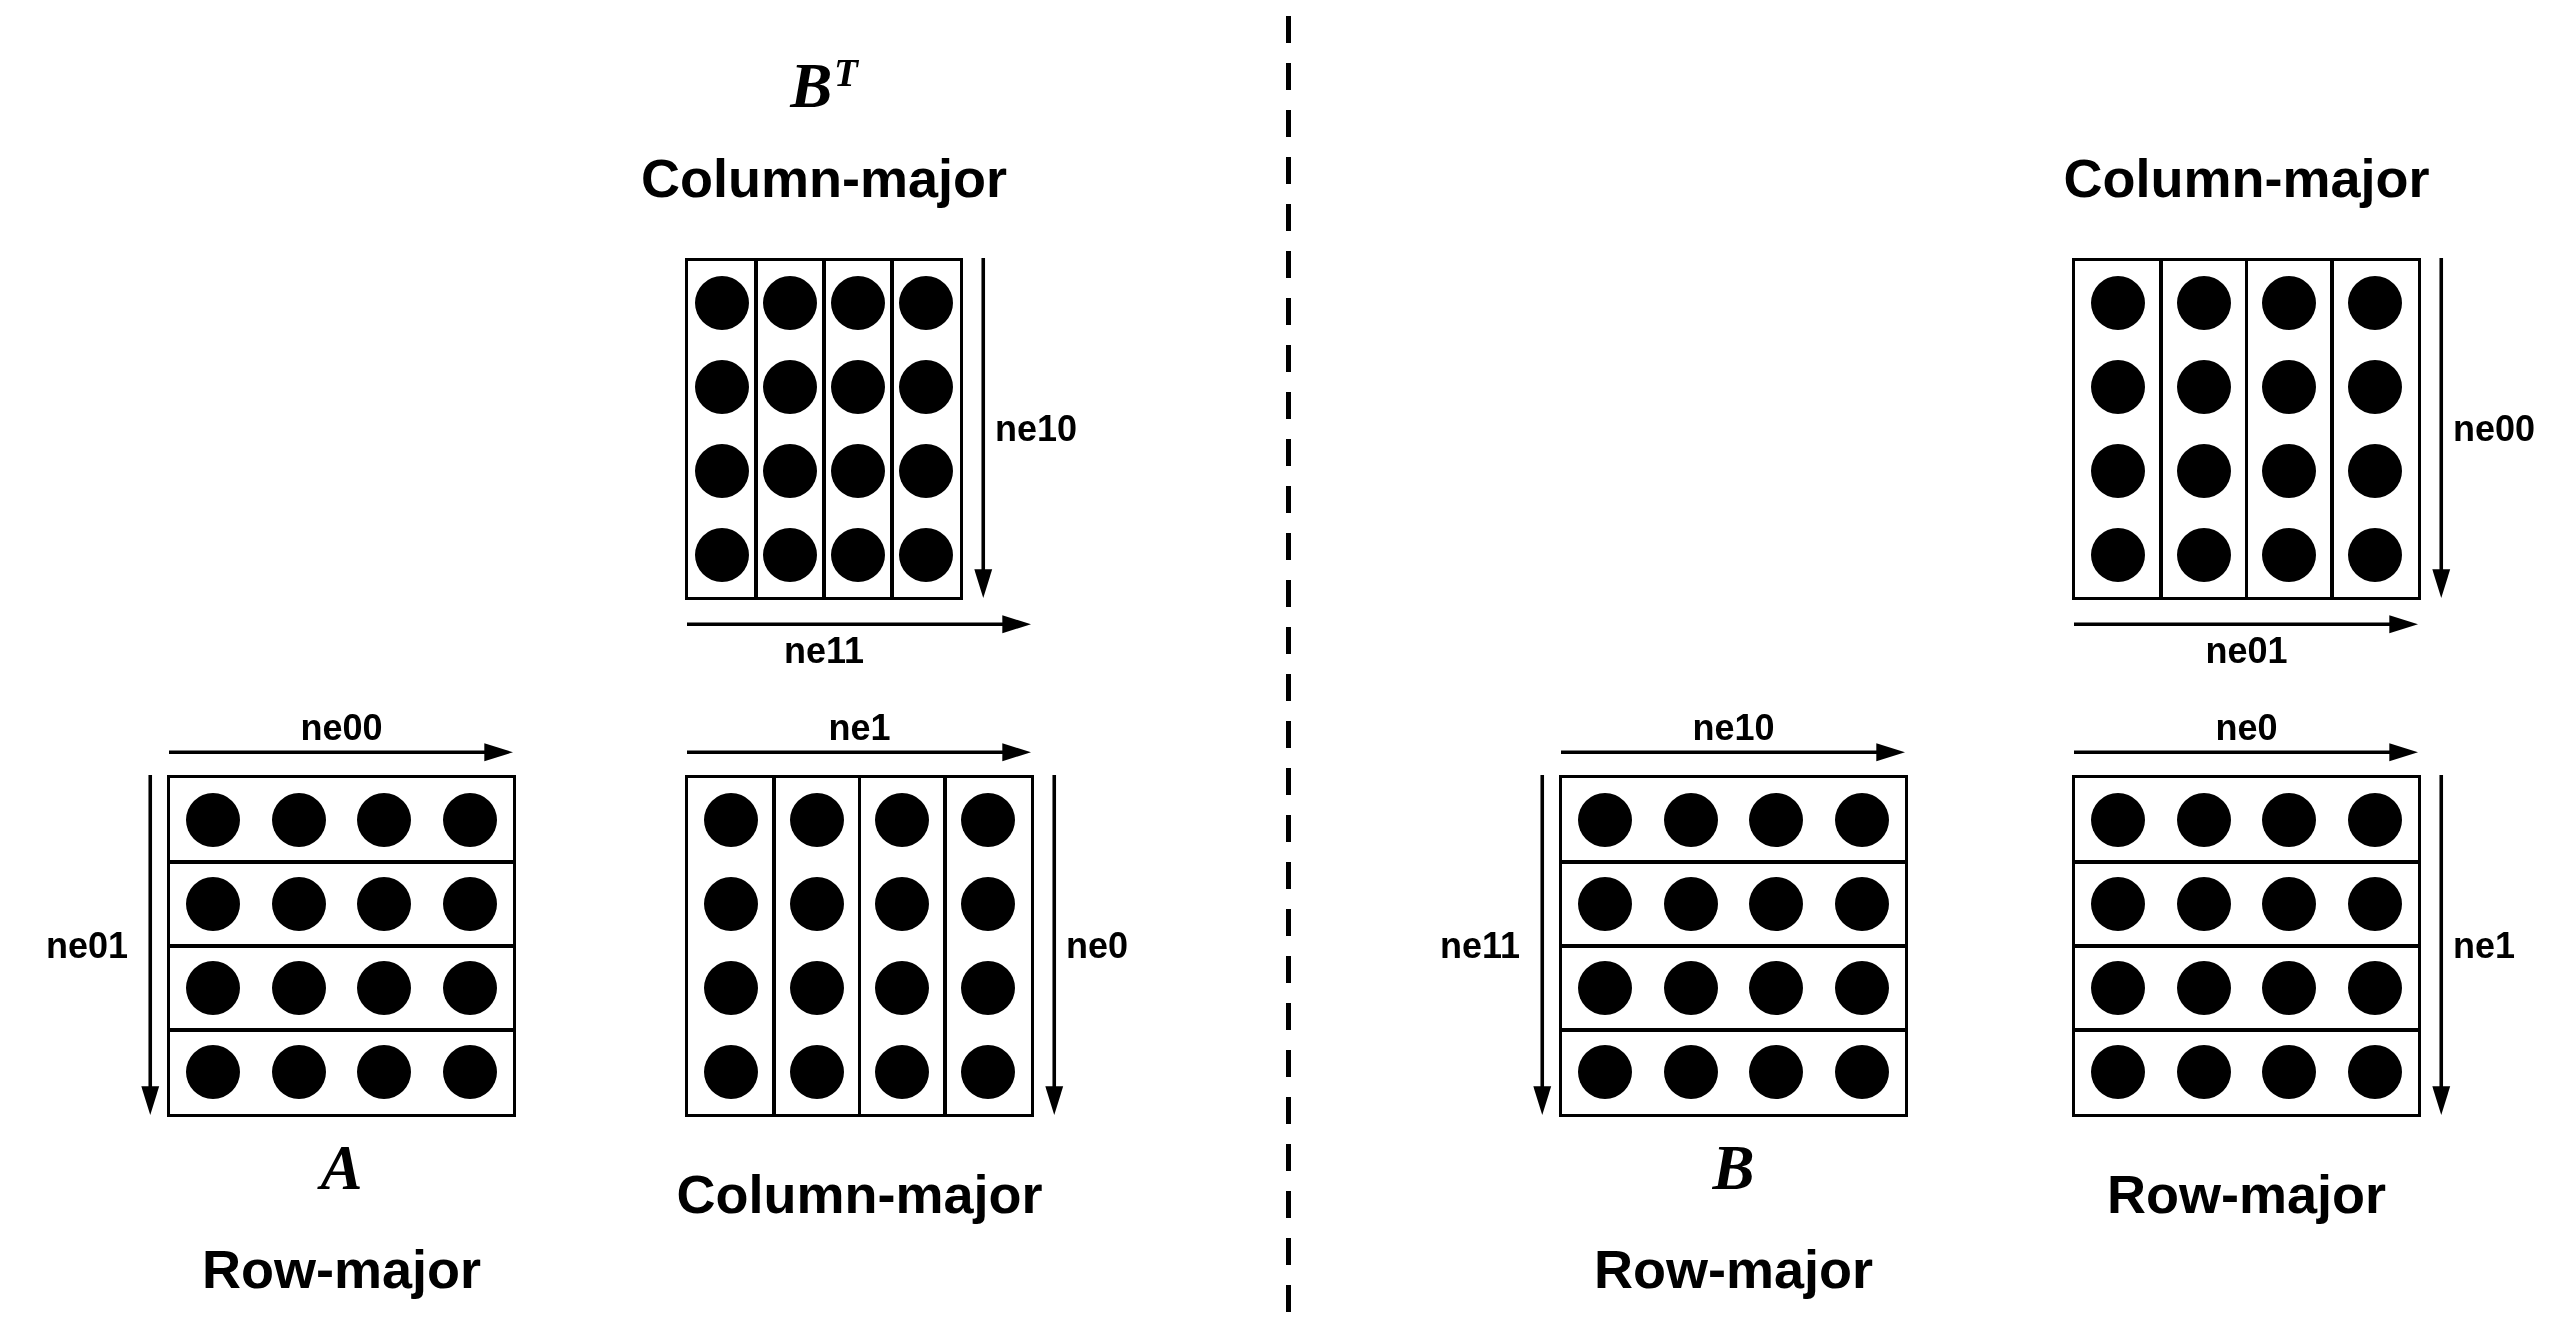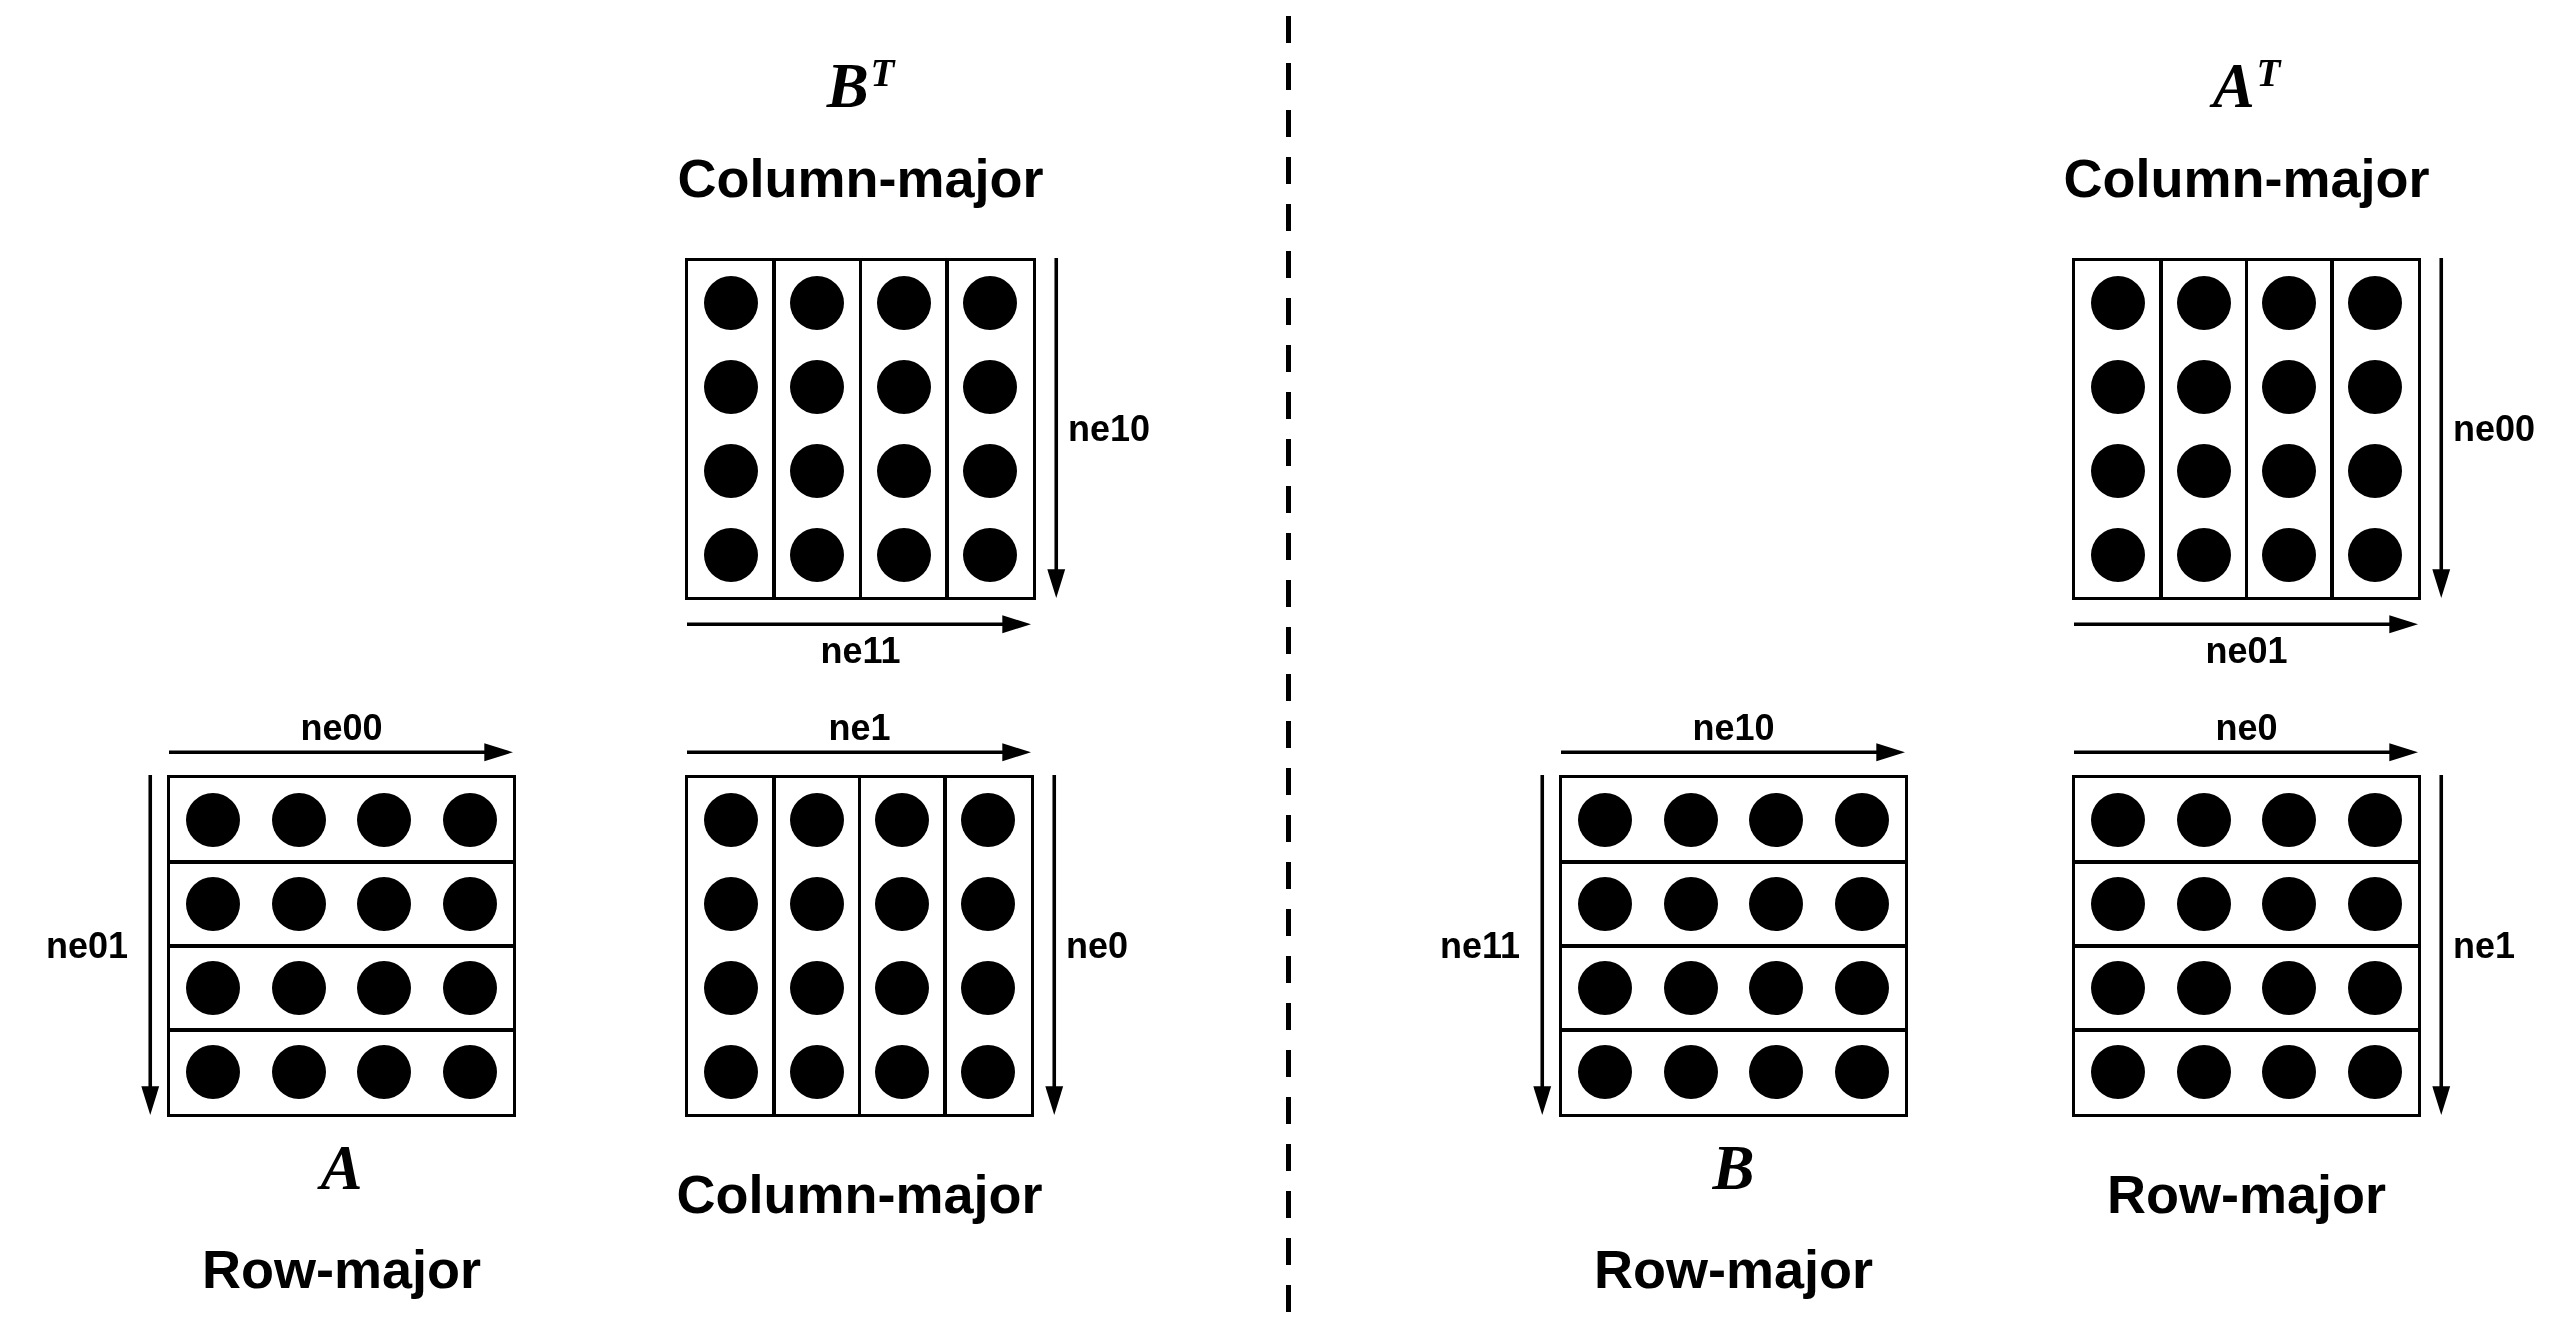--- a/index.html
+++ b/index.html
@@ -64,21 +64,21 @@
   .title-top .math-line { margin-bottom: 21.5px; }
   .title-bottom .storage-line { margin-top: 30.5px; }
   .storage-line { font-size: 54px; line-height: 1.2; font-weight: 700; font-style: normal; }
   .sup { font-size: 0.62em; position: relative; top: -0.55em; margin-left: 1.8px; }
 </style>
 </head>
 <body>
 
 <div class="canvas">
   <div class="divider"></div>
-<div class="matrix-block" style="left: 685px; top: 258px; width: 351px; height: 342px;">
+<div class="matrix-block" style="left: 685px; top: 258px; width: 278px; height: 342px;">
       <div class="grid-box" style="grid-template-columns: repeat(4, 1fr); grid-template-rows: repeat(4, 1fr);">
         <div class="cell">
           <div class="dot"></div>
         </div>
         <div class="cell">
           <div class="dot"></div>
         </div>
         <div class="cell">
           <div class="dot"></div>
         </div>
@@ -325,21 +325,20 @@
           <div class="dot"></div>
         </div>
         <div class="cell">
           <div class="dot"></div>
         </div>
         <div class="iline v" style="left: calc(25% - 1.8px);"></div>
         <div class="iline v" style="left: calc(50% - 1.8px);"></div>
         <div class="iline v" style="left: calc(75% - 1.8px);"></div>
       </div>
       <div class="title title-top">
-        <div class="math-line"><span>A</span><span class="sup">T</span></div>
         <div class="storage-line">Column-major</div>
       </div>
       <div class="arrow arrow-right"><svg width="30.5" height="340" viewBox="0 0 34 380">
           <line x1="17" y1="0" x2="17" y2="350" stroke="#000000" stroke-width="4"></line>
           <polygon points="7,348 27,348 17,380" fill="#000000"></polygon>
         </svg></div>
       <div class="ne-label label-right">ne00</div>
       <div class="arrow arrow-bottom"><svg width="344" height="30.5" viewBox="0 0 384 34">
           <line x1="0" y1="17" x2="354" y2="17" stroke="#000000" stroke-width="4"></line>
           <polygon points="352,7 384,17 352,27" fill="#000000"></polygon>

